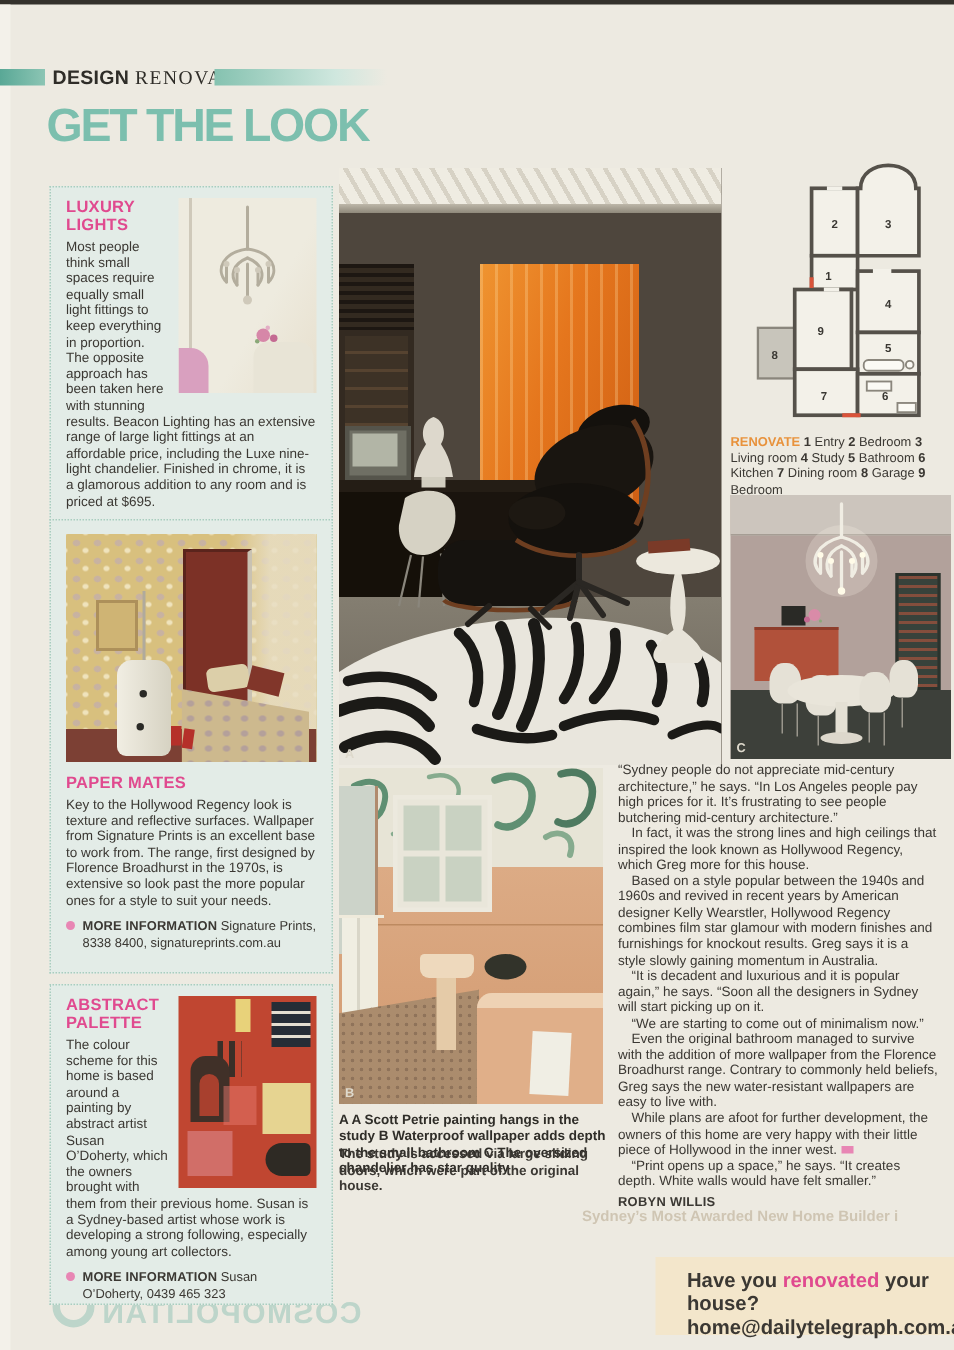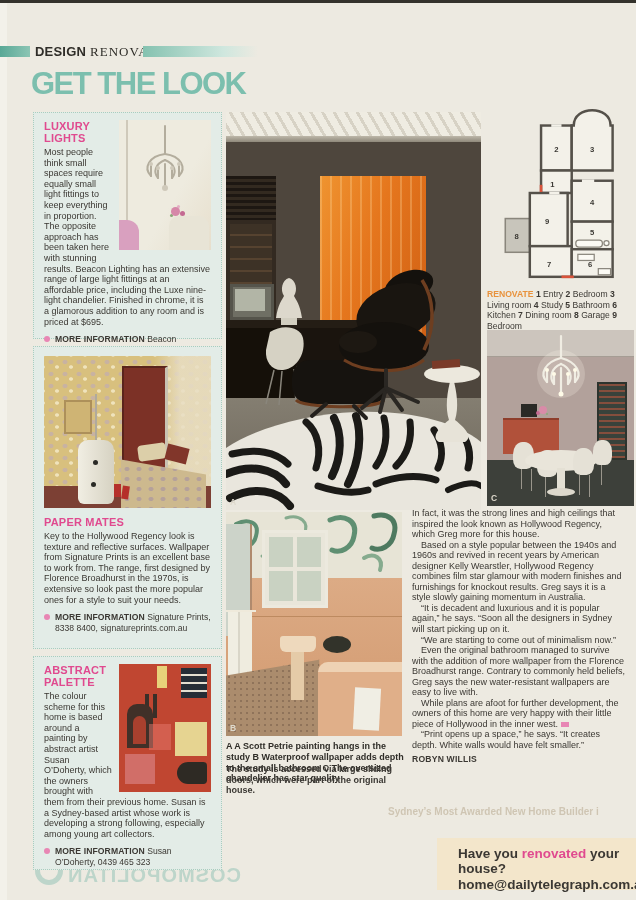--- a/index.html
+++ b/index.html
@@ -145,21 +145,21 @@
     <span>COSMOPOLITAN</span><span class="ghost-ring"></span>
   </div>
 
   <div class="abs kicker-block"></div>
   <div class="abs kicker-text">
     <b>DESIGN</b><span class="serif">RENOVATE</span>
   </div>
   <div class="abs kicker-bar"></div>
   <div class="abs headline">GET THE LOOK</div>
 
-  <div class="abs sbox" style="top:112px;height:227px;">
+  <div class="abs sbox" style="top:124px;height:227px;">
     <div class="fig fig-chandelier">
       <svg width="92" height="130" viewBox="0 0 92 130">
         <g stroke="#b3ad9d" stroke-width="2" fill="none" stroke-linecap="round">
           <line x1="46" y1="6" x2="46" y2="34"></line>
           <path d="M46,34 C30,36 24,48 32,56"></path>
             <path d="M46,34 C62,36 68,48 60,56"></path>
           <path d="M46,40 C36,44 34,52 39,58"></path>
             <path d="M46,40 C56,44 58,52 53,58"></path>
           <line x1="32" y1="56" x2="32" y2="46"></line>
             <line x1="60" y1="56" x2="60" y2="46"></line>
@@ -446,20 +446,21 @@
     <span>A</span> <span>A Scott Petrie painting hangs in the study</span>
     <span>B</span> <span>Waterproof wallpaper adds depth to the small bathroom</span>
     <span>C</span> <span>The oversized chandelier has star quality</span>
   </div>
 
   <div class="abs col" id="col1">
     <p>The study is accessed via large sliding doors, which were part of the original house.</p>
   </div>
 
   <div class="abs col" id="col2">
+    <p>“Sydney people do not appreciate mid-century architecture,” he says. “In Los Angeles people pay high prices for it. It’s frustrating to see people butchering mid-century architecture.”</p>
     <p>In fact, it was the strong lines and high ceilings that inspired the look known as Hollywood Regency, which Greg more for this house.</p>
     <p>Based on a style popular between the 1940s and 1960s and revived in recent years by American designer Kelly Wearstler, Hollywood Regency combines film star glamour with modern finishes and furnishings for knockout results. Greg says it is a style slowly gaining momentum in Australia.</p>
     <p>“It is decadent and luxurious and it is popular again,” he says. “Soon all the designers in Sydney will start picking up on it.</p>
     <p>“We are starting to come out of minimalism now.”</p>
     <p>Even the original bathroom managed to survive with the addition of more wallpaper from the Florence Broadhurst range. Contrary to commonly held beliefs, Greg says the new water-resistant wallpapers are easy to live with.</p>
     <p><span>While plans are afoot for further development, the owners of this home are very happy with their little piece of Hollywood in the inner west.</span><span class="endmark"></span></p>
     <p>“Print opens up a space,” he says. “It creates depth. White walls would have felt smaller.”</p>
     <p class="byline">ROBYN WILLIS</p>
   </div>
 

